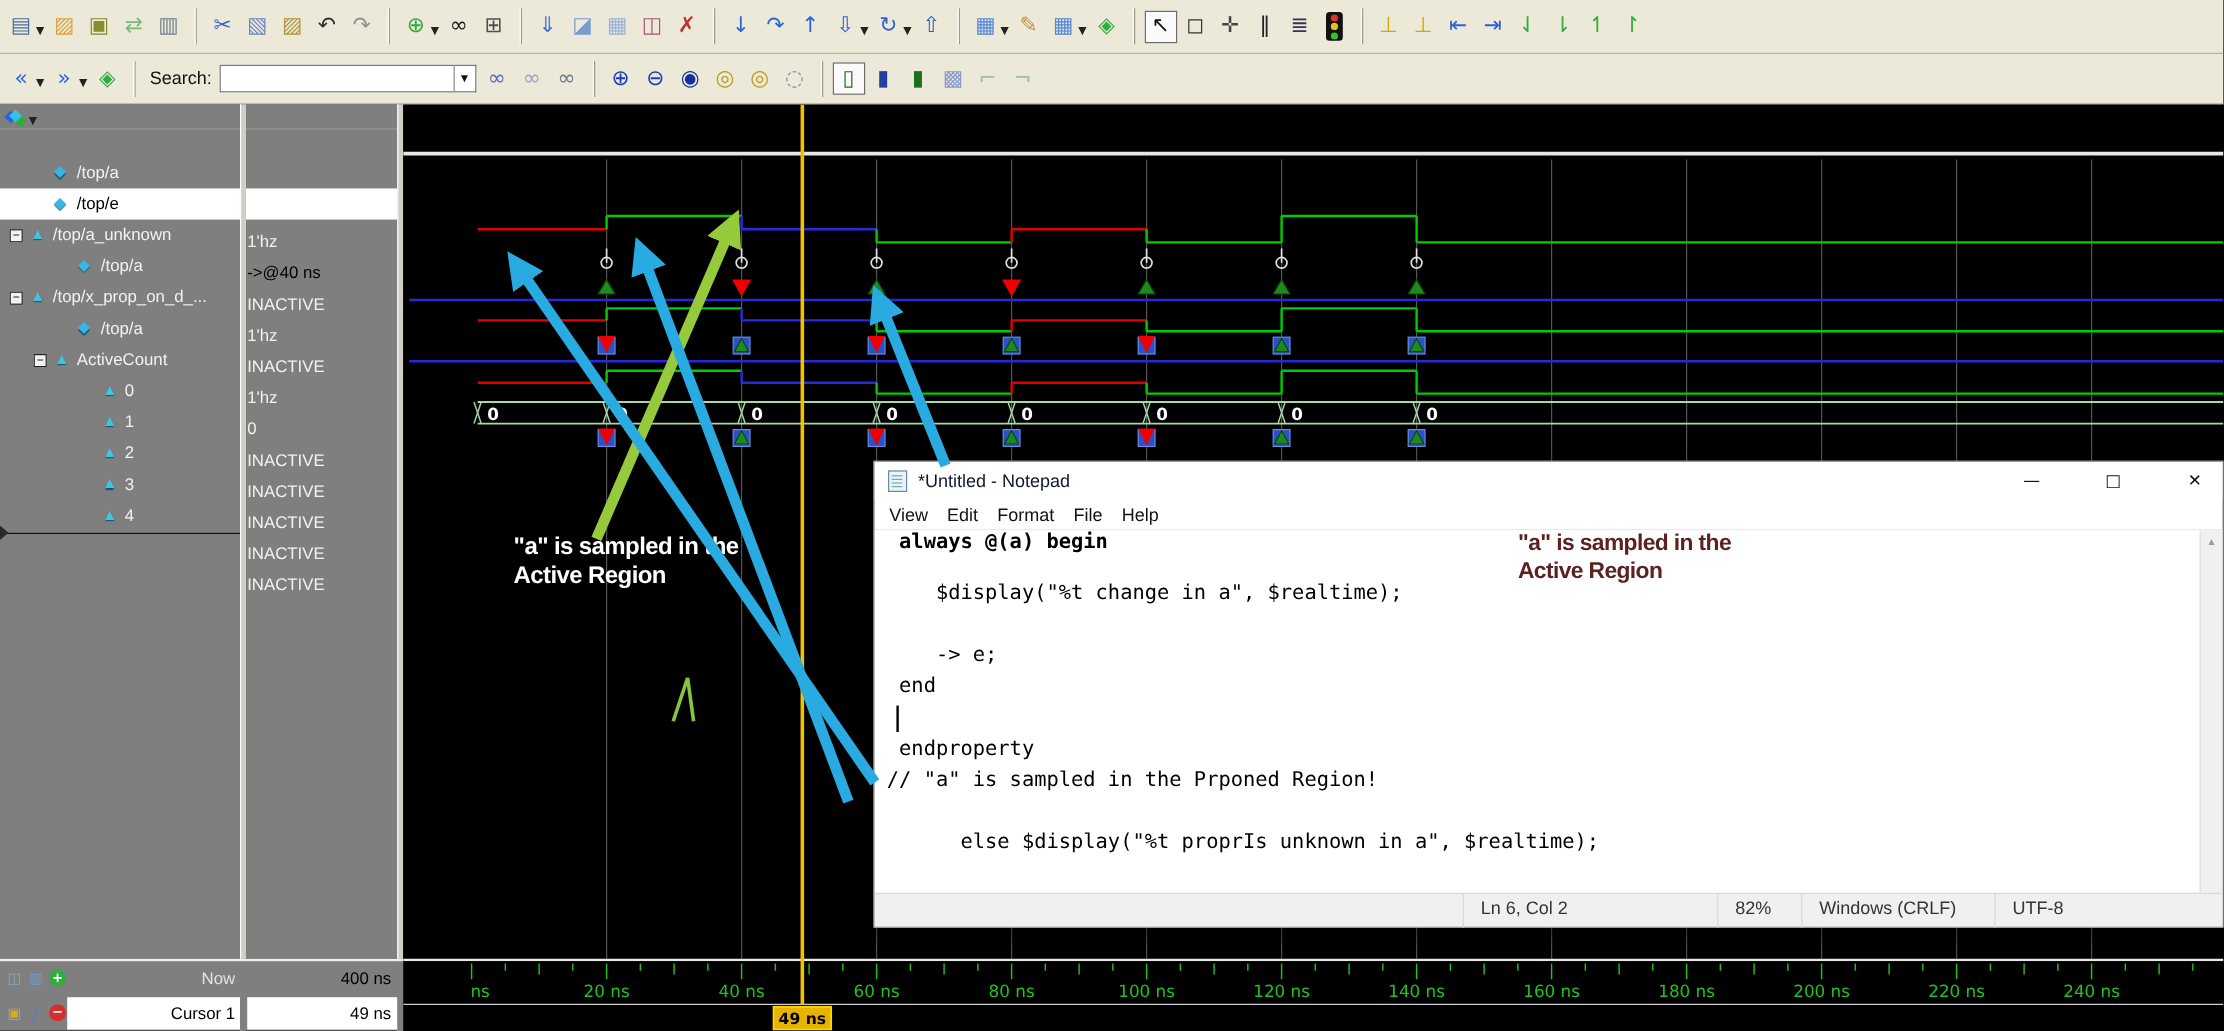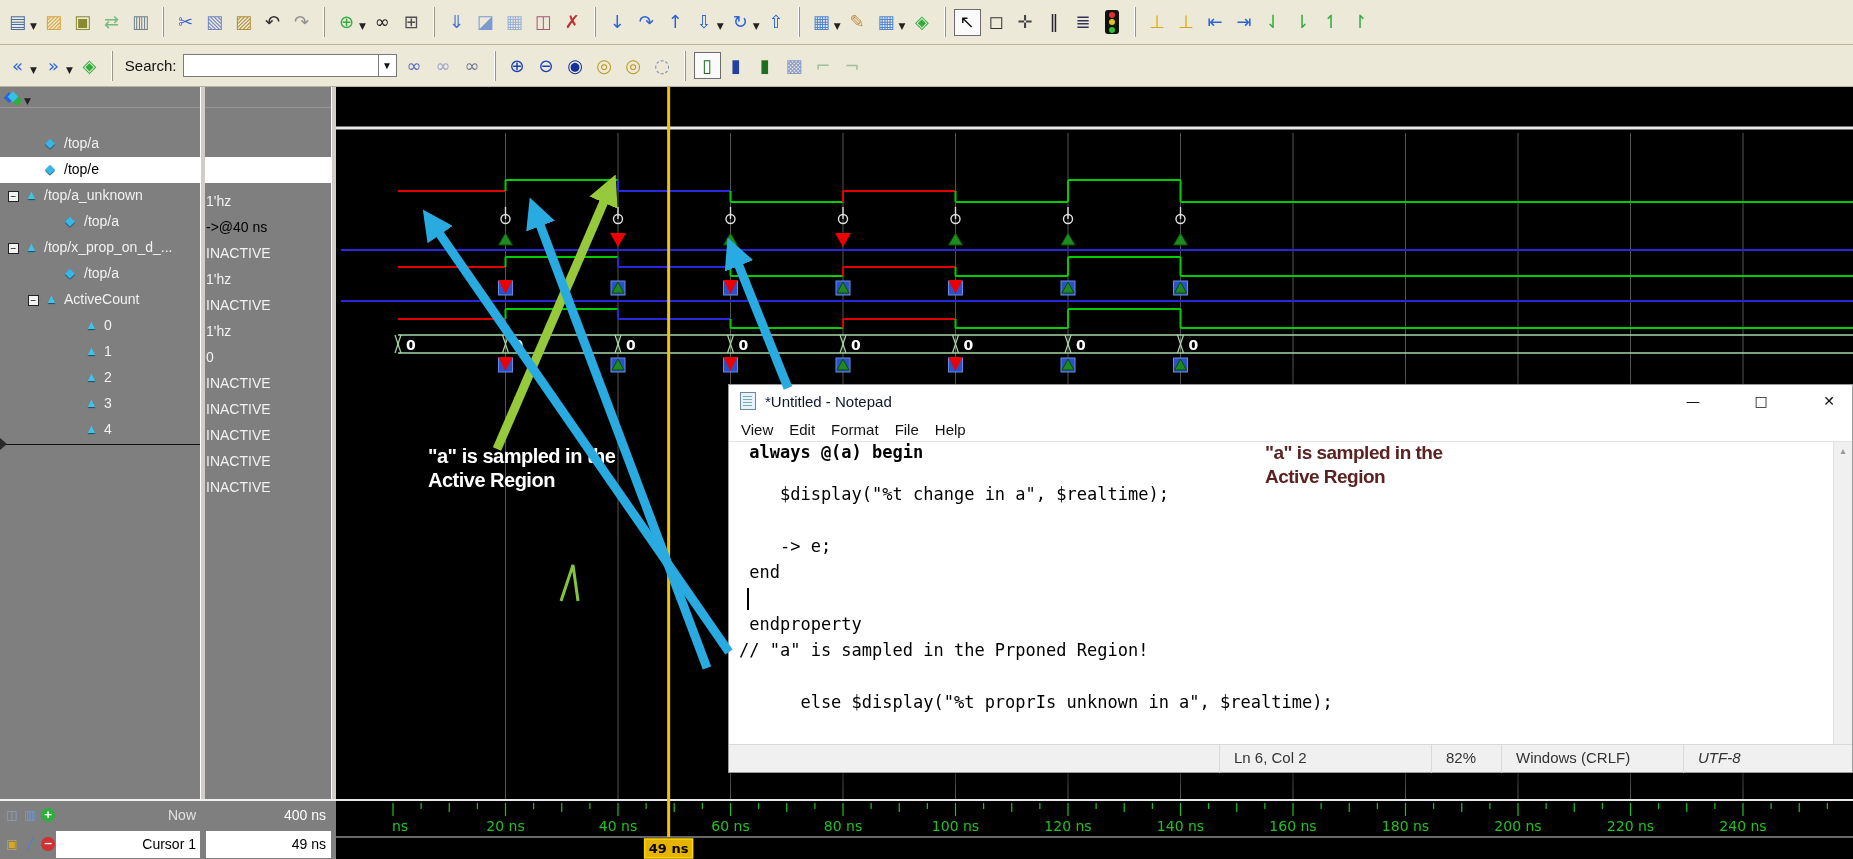--- a/index.html
+++ b/index.html
@@ -61,21 +61,21 @@
            background:#cfcdc6; border-left:1px solid #fff; }
   .vsep2 { position:absolute; left:331px; top:87px; width:5px; height:772px;
            background:#cfcdc6; border-left:1px solid #fff; }
 
   
   #bottom-left { position:absolute; left:0; top:799px; width:336px; height:60px;
                  background:#7f7f7f; border-top:2px solid #f0f0f0; }
   .brow { position:relative; width:336px; height:29px; font-size:14px; }
   .brow .bname { position:absolute; right:140px; top:6px; color:#e2e2e2; }
   .brow .bval { position:absolute; left:206px; width:120px; top:6px; text-align:right;
-                color:#ffffff; }
+                color:#000000; }
   .brow .cell { position:absolute; background:#fff; height:27px; top:1px; }
   .brow .bicons { position:absolute; left:5px; top:7px; display:flex; gap:4px; }
   .mini { width:14px; height:14px; font-size:12px; line-height:14px; text-align:center;
           font-family:"DejaVu Sans", sans-serif; }
   .mini.circ { border-radius:50%; color:#fff; font-size:11px; font-weight:bold; }
 
   
   #notepad { position:absolute; left:728px; top:384px; width:1125px; height:389px;
              background:#fff; border:1px solid #9b9b9b;
              box-shadow:0 6px 18px rgba(0,0,0,.55); }
@@ -584,21 +584,21 @@
         <div class="np-line" style="top: 172px;"> endproperty</div>
         <div class="np-line" style="top: 198px;">// "a" is sampled in the Prponed Region!</div>
         <div class="np-line" style="top: 250px;">      else $display("%t proprIs unknown in a", $realtime);</div>
         <div id="np-caret" style="top: 146px;"></div>
       </div>
     <div id="np-scroll"><span>▴</span></div>
     <div id="np-status">
         <div class="np-cell" style="left: 490px; width: 212px;">Ln 6, Col 2</div>
         <div class="np-cell" style="left: 702px; width: 70px;">82%</div>
         <div class="np-cell" style="left: 772px; width: 182px;">Windows (CRLF)</div>
-        <div class="np-cell" style="left: 954px; width: 168px; font-style: italic;">UTF-8</div>
+        <div class="np-cell" style="left: 933px; width: 168px;">UTF-8</div>
       </div>
   </div>
 
   <div id="note-maroon">
     <div>"a" is sampled in the</div>
     <div>Active Region</div>
   </div>
 
   <svg id="overlay-svg" width="1853" height="859">
       <defs>

